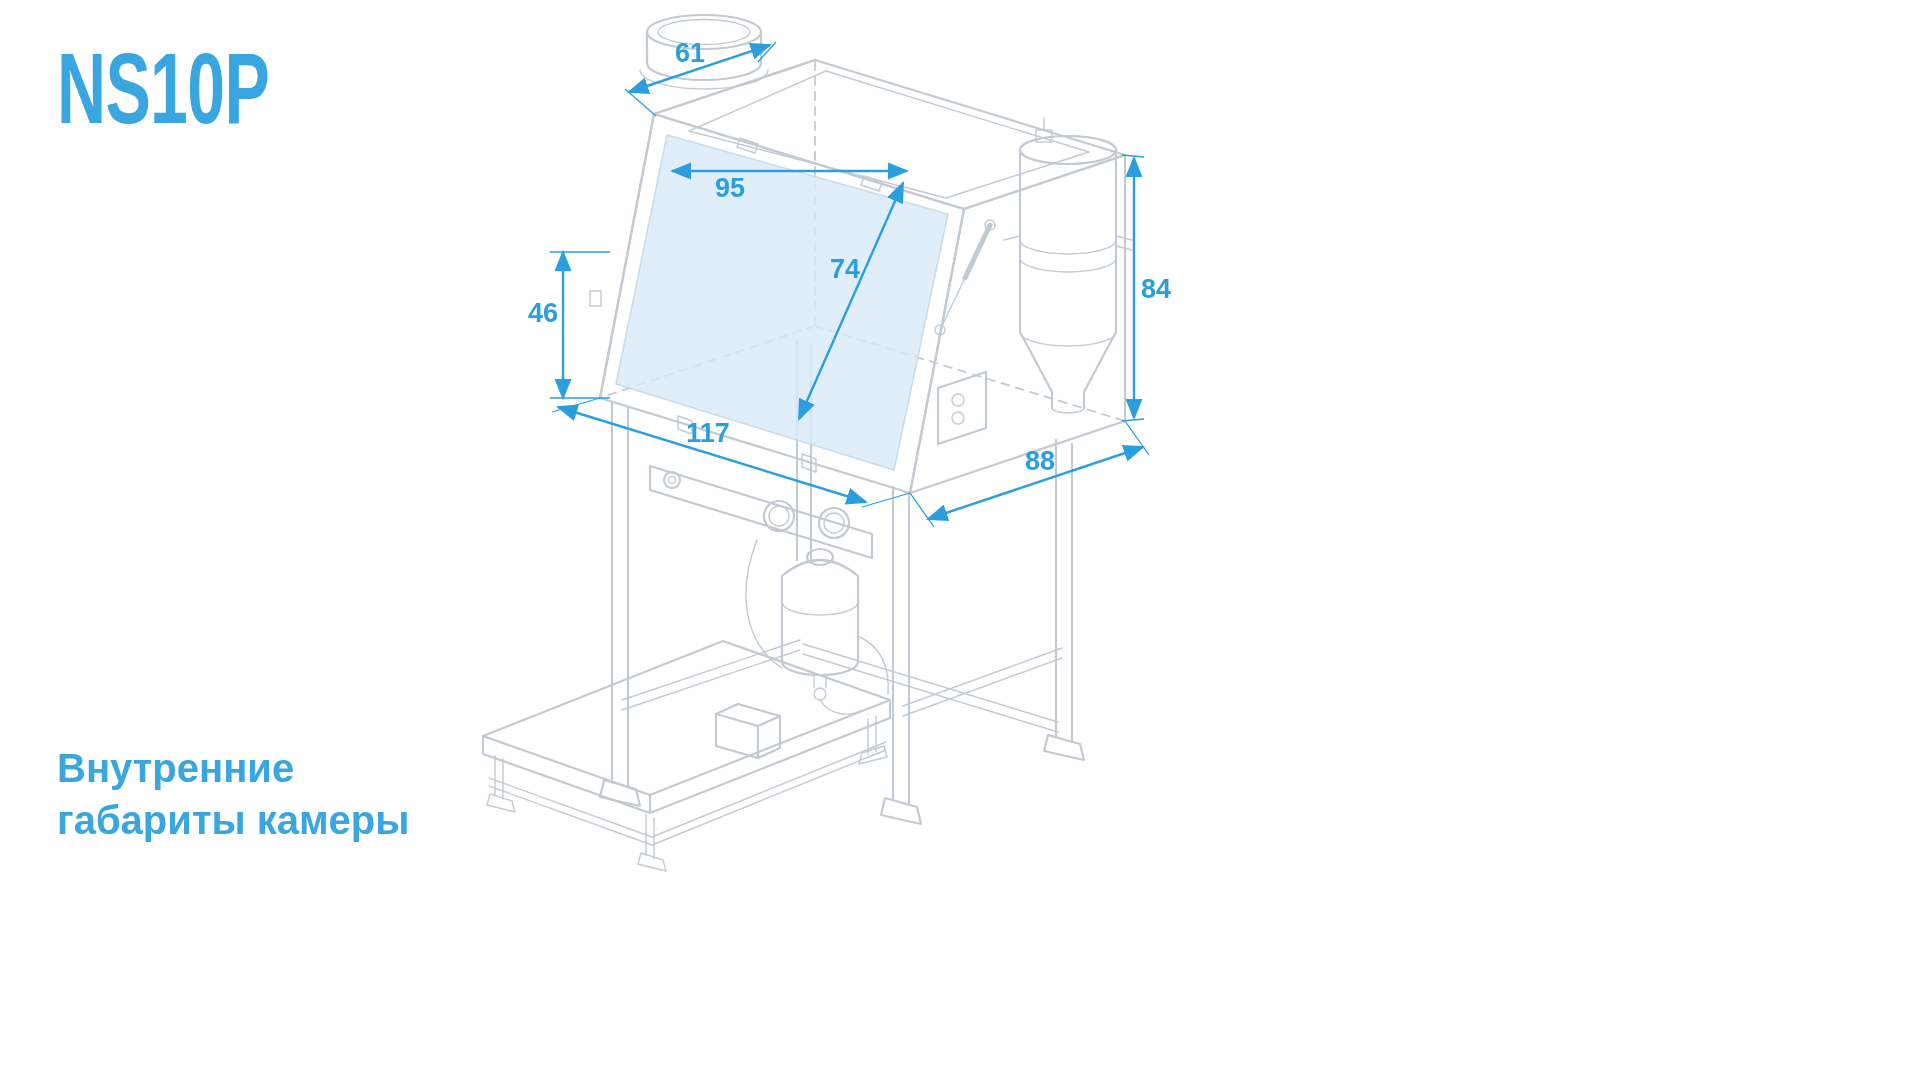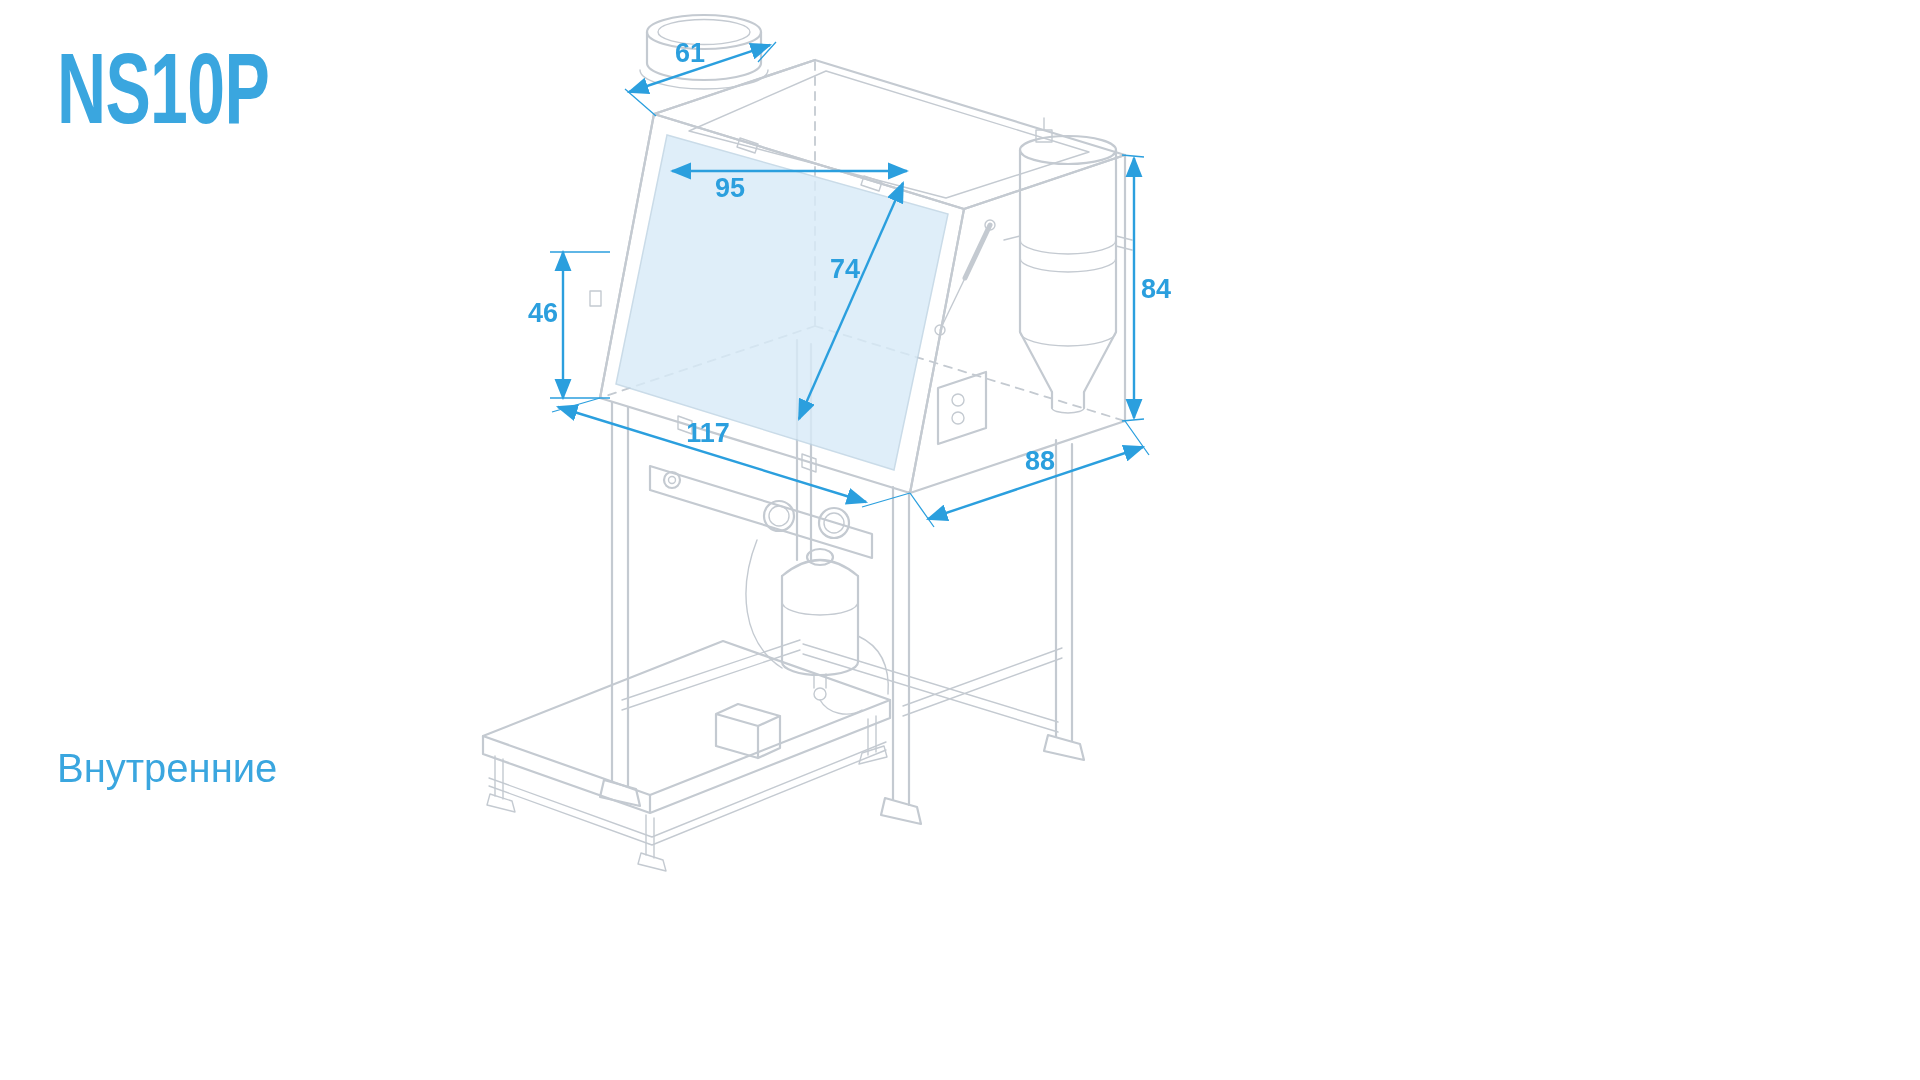--- a/index.html
+++ b/index.html
@@ -18,21 +18,21 @@
     font-size:100px;font-weight:700;line-height:1;
     color:var(--title);
     transform:scaleX(0.68);transform-origin:left top;
     letter-spacing:-1px;white-space:nowrap;
   }
   .caption{
     position:absolute;left:57px;top:742px;
     font-size:40px;font-weight:400;line-height:1.3;
     color:var(--title);
   }
-  .caption span{display:block;}
+  .caption span{display:block;font-weight:bold;}
 
   svg{position:absolute;left:0;top:0;}
 
   .ln{stroke:var(--line);fill:none;stroke-width:2.2;stroke-linecap:round;stroke-linejoin:round;}
   .ln-thin{stroke-width:1.4;}
   .thick{stroke-width:5;}
   .dash{stroke-dasharray:8 7;stroke-width:1.8;}
   .glass{fill:var(--glass);opacity:.8;stroke:#bdd3e3;stroke-width:1.5;}
   .dim{stroke:var(--accent);fill:none;stroke-width:2.4;stroke-linecap:butt;}
   .ext{stroke:var(--accent);fill:none;stroke-width:1.3;}
@@ -43,20 +43,21 @@
 </style>
 </head>
 <body>
 
 <div class="stage">
 
   <div class="model-title">NS10P</div>
 
   <div class="caption">
     <span>Внутренние</span>
+    <span>габариты камеры</span>
   </div>
 
   <svg width="1920" height="1080" viewBox="0 0 1920 1080">
     <defs>
       <marker id="arrow" viewBox="0 0 10 8" refX="9" refY="4" markerWidth="9" markerHeight="7.2" orient="auto-start-reverse">
         <path class="arrowhead" d="M0,0 L10,4 L0,8 Z"></path>
       </marker>
     </defs>
 
     <g>

